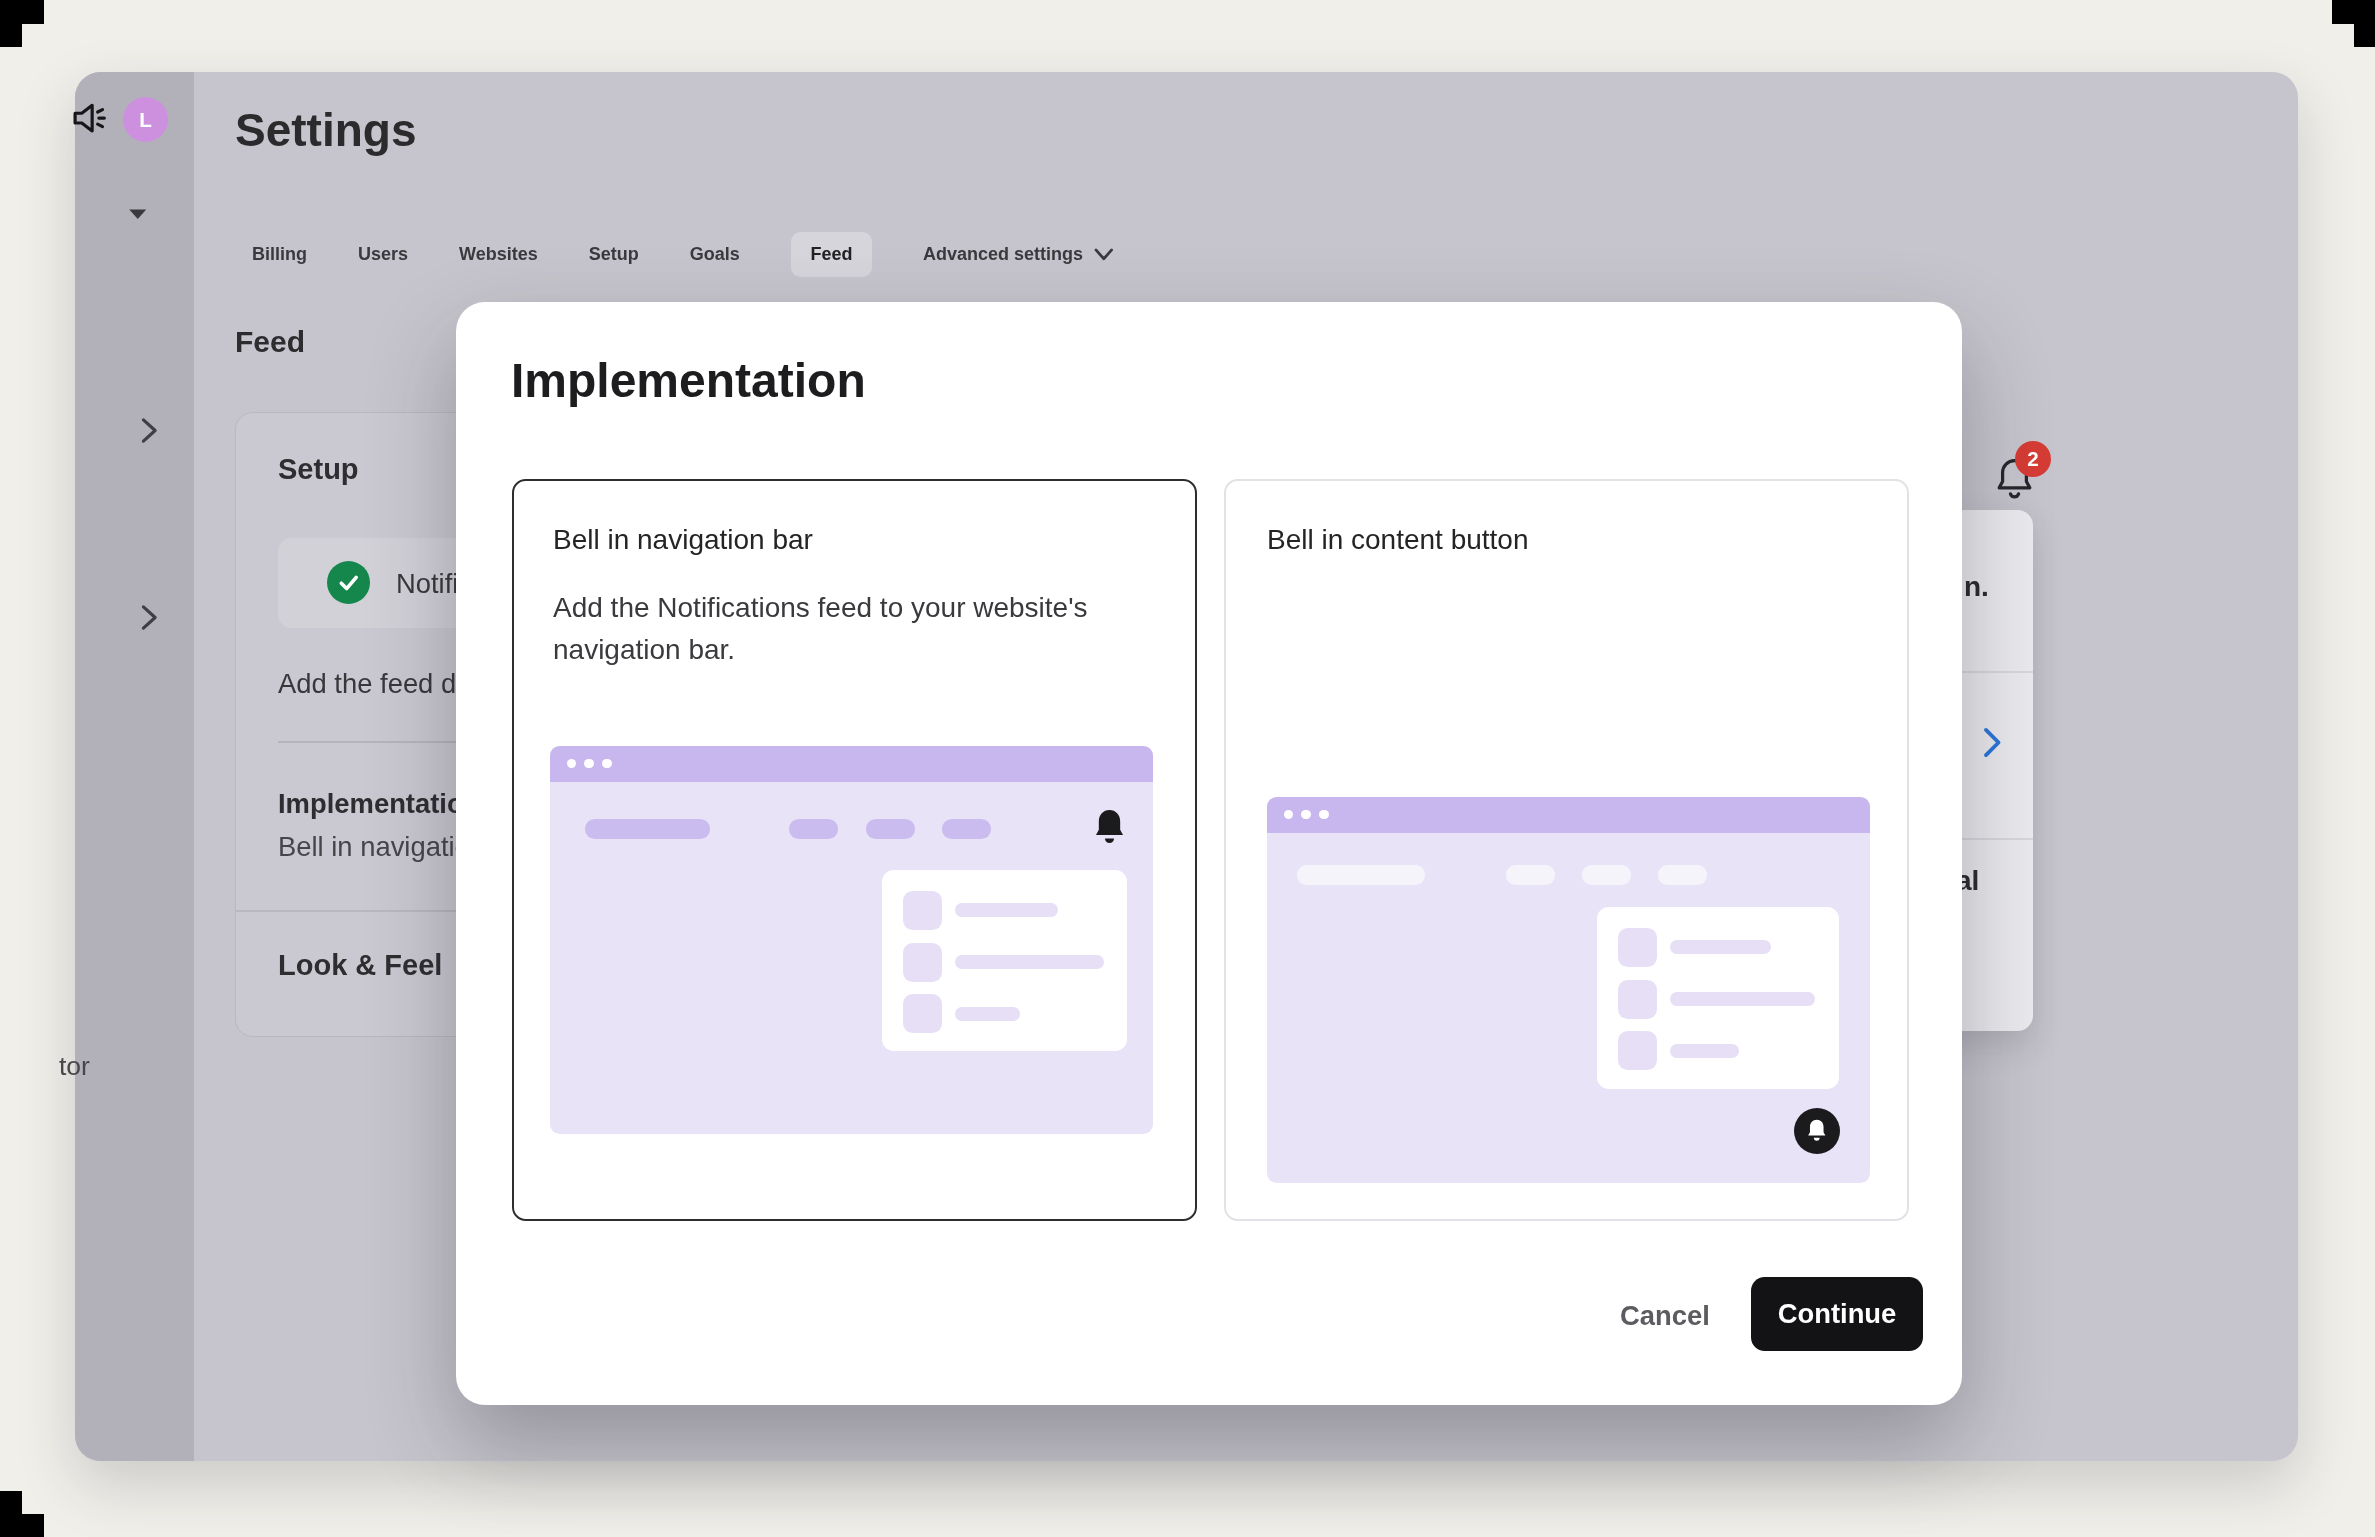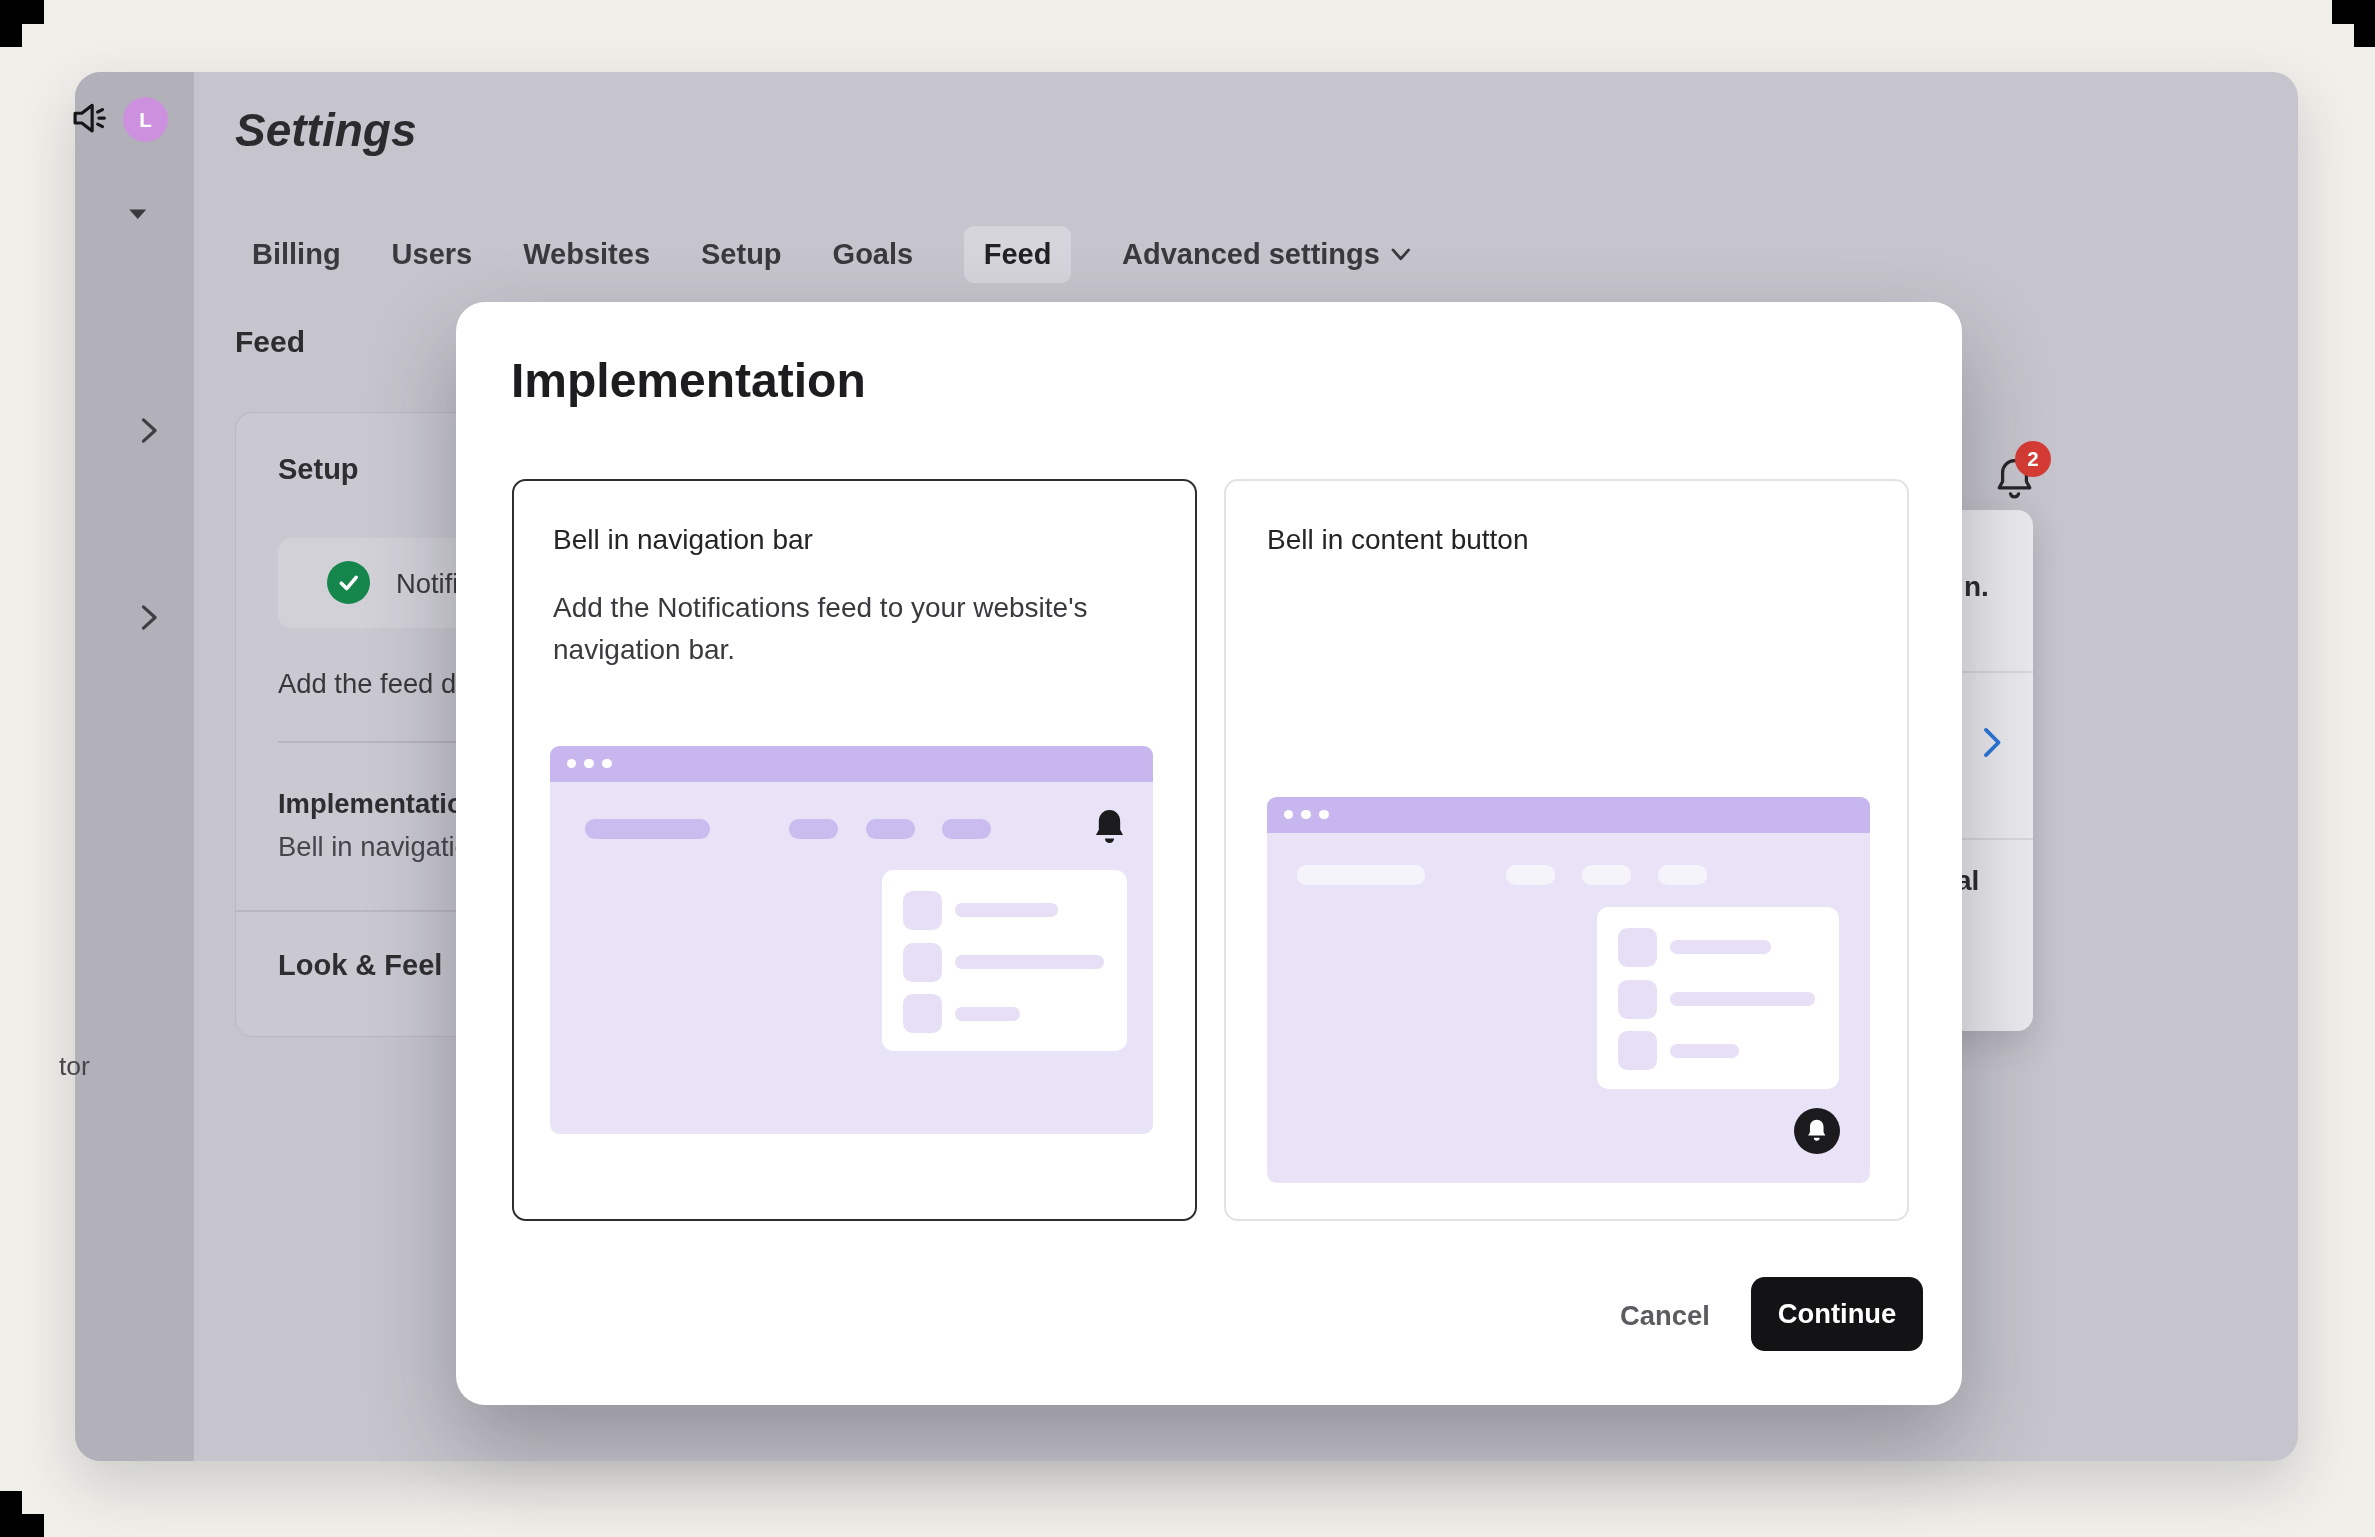--- a/index.html
+++ b/index.html
@@ -4,21 +4,21 @@
 <style>
   html,body{margin:0;padding:0;}
   .page{position:relative;width:2376px;height:1538px;background:#f0efea;overflow:hidden;
         font-family:"Liberation Sans",sans-serif;color:#2a2a2c;}
   .abs{position:absolute;}
   .window{left:75px;top:72px;width:2223px;height:1389px;border-radius:25.5px;overflow:hidden;
           box-shadow:0 23.5px 59px rgba(40,40,50,.18);background:#c6c5cd;}
   .sidebar{left:0;top:0;width:119px;height:100%;background:#b2b1b9;}
   .main-title{font-size:46px;font-weight:700;color:#2b2b2d;}
   .tabs{display:flex;align-items:center;gap:51px;}
-  .tab{font-size:29px;font-weight:600;color:#3a3a3e;white-space:nowrap;}
+  .tab{font-size:18px;font-weight:600;color:#3a3a3e;white-space:nowrap;}
   .tab.active{background:#d6d5dc;border-radius:9.8px;padding:11.8px 19.6px;font-weight:700;color:#222224;}
   .advtab{display:flex;align-items:center;gap:9.8px;}
   .section-h{font-size:30px;font-weight:600;color:#2d2d30;}
   .bg-card{background:#cac9d1;border:1px solid #b9b8c1;border-radius:17.6px;}
   .bg-row{background:#d2d1d8;border-radius:13.7px;}
   .divline{height:2px;background:#b6b5bd;}
   .small-h{font-size:29px;font-weight:600;color:#2e2e31;}
   .bg-text{font-size:27.4px;color:#38383c;}
   .modal{left:456px;top:302px;width:1506px;height:1103px;background:#ffffff;border-radius:29px;
          box-shadow:0 39px 88px rgba(30,30,40,.30);z-index:10;}
@@ -84,21 +84,21 @@
         <path d="M7 5 L18 15 L7 25"></path>
       </svg>
   </div>
   <div class="abs" style="left:136px;top:601px;width:25.5px;height:33px;">
     <svg width="25.5" height="33" viewBox="0 0 24 30" fill="none" stroke="#3f3f43" stroke-width="3" stroke-linecap="round" stroke-linejoin="round">
         <path d="M7 5 L18 15 L7 25"></path>
       </svg>
   </div>
   <div class="abs" style="left:59px;top:1051px;font-size:26.5px;color:#47474b;">tor</div>
 
-  <div class="abs main-title" style="left:235px;top:103px;font-style:italic;">Settings</div>
+  <div class="abs main-title" style="left:235px;top:103px;">Settings</div>
 
   <div class="abs tabs" style="left:252px;top:228px;height:53px;">
     <div class="tab">Billing</div>
     <div class="tab">Users</div>
     <div class="tab">Websites</div>
     <div class="tab">Setup</div>
     <div class="tab">Goals</div>
     <div class="tab active">Feed</div>
     <div class="tab advtab">
       <span>Advanced settings</span>

